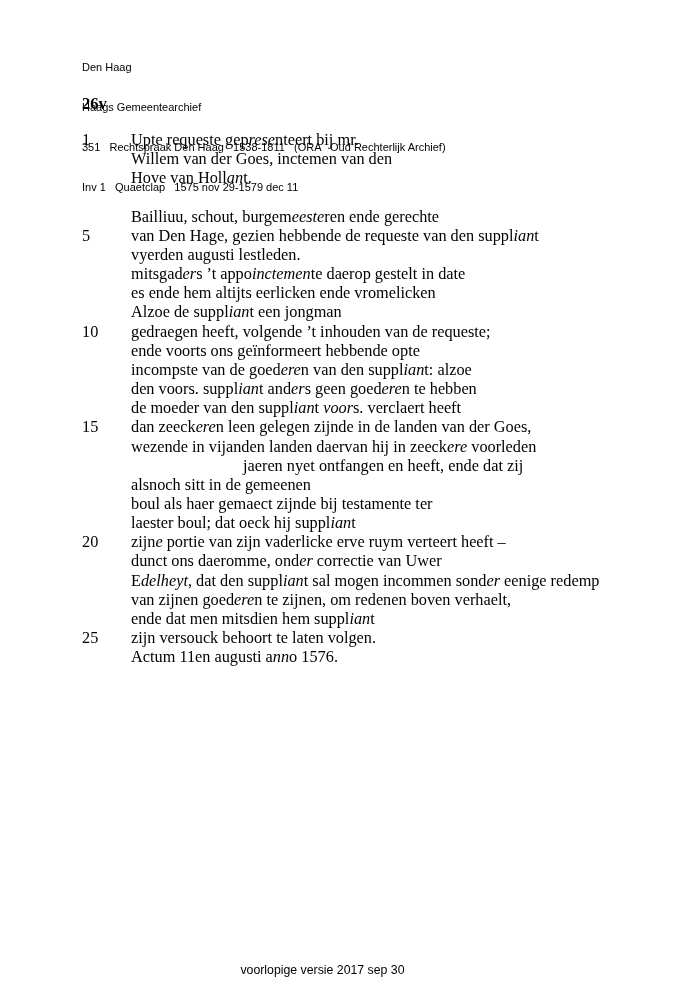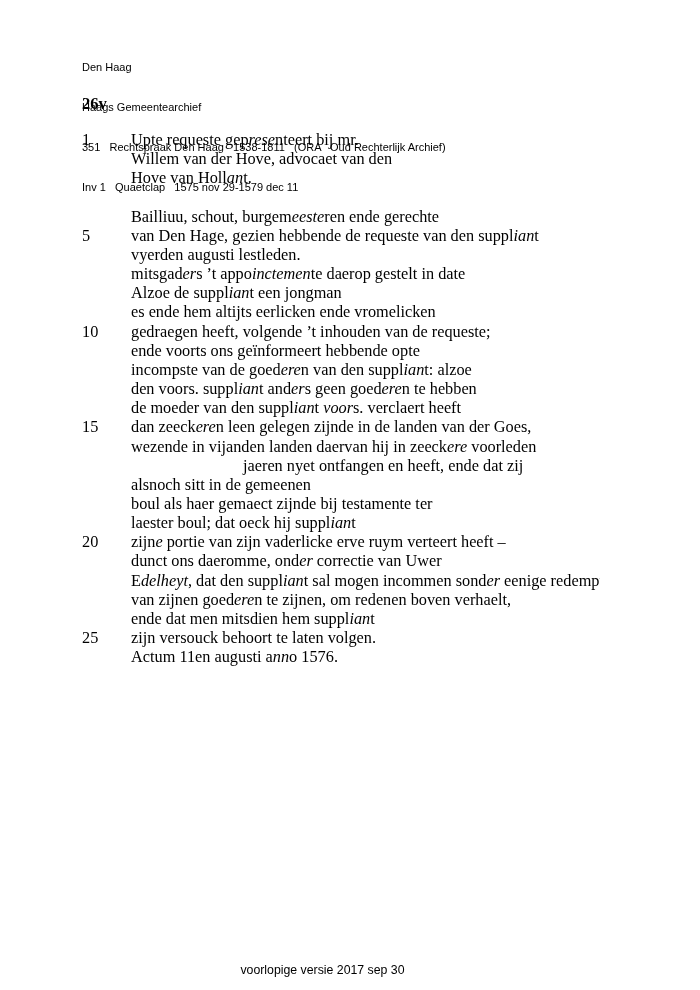--- a/index.html
+++ b/index.html
@@ -46,21 +46,21 @@
 
   <div class="folio">26v</div>
 
   <div class="transcription">
       <div class="row">
         <span class="gutter">1</span>
         <span class="line"><span>Upte requeste gep</span><i>rese</i><span>nteert bij mr.</span></span>
       </div>
       <div class="row">
         <span class="gutter"></span>
-        <span class="line"><span>Willem van der Hove, advocaet van den</span></span>
+        <span class="line"><span>Willem van der Goes, inctemen van den</span></span>
       </div>
       <div class="row">
         <span class="gutter"></span>
         <span class="line"><span>Hove van Holl</span><i>an</i><span>t.</span></span>
       </div>
       <div class="row">
         <span class="gutter"></span>
         <span class="line">&nbsp;</span>
       </div>
       <div class="row">
@@ -74,25 +74,25 @@
       <div class="row">
         <span class="gutter"></span>
         <span class="line"><span>vyerden augusti lestleden.</span></span>
       </div>
       <div class="row">
         <span class="gutter"></span>
         <span class="line"><span>mitsgad</span><i>er</i><span>s ’t appo</span><i>inctemen</i><span>te daerop gestelt in date</span></span>
       </div>
       <div class="row">
         <span class="gutter"></span>
-        <span class="line"><span>Alzoe de suppl</span><i>ian</i><span>t een jongman</span></span>
+        <span class="line"><span>es ende hem altijts eerlicken ende vromelicken</span></span>
       </div>
       <div class="row">
         <span class="gutter"></span>
-        <span class="line"><span>es ende hem altijts eerlicken ende vromelicken</span></span>
+        <span class="line"><span>Alzoe de suppl</span><i>ian</i><span>t een jongman</span></span>
       </div>
       <div class="row">
         <span class="gutter">10</span>
         <span class="line"><span>gedraegen heeft, volgende ’t inhouden van de requeste;</span></span>
       </div>
       <div class="row">
         <span class="gutter"></span>
         <span class="line"><span>ende voorts ons geïnformeert hebbende opte</span></span>
       </div>
       <div class="row">

